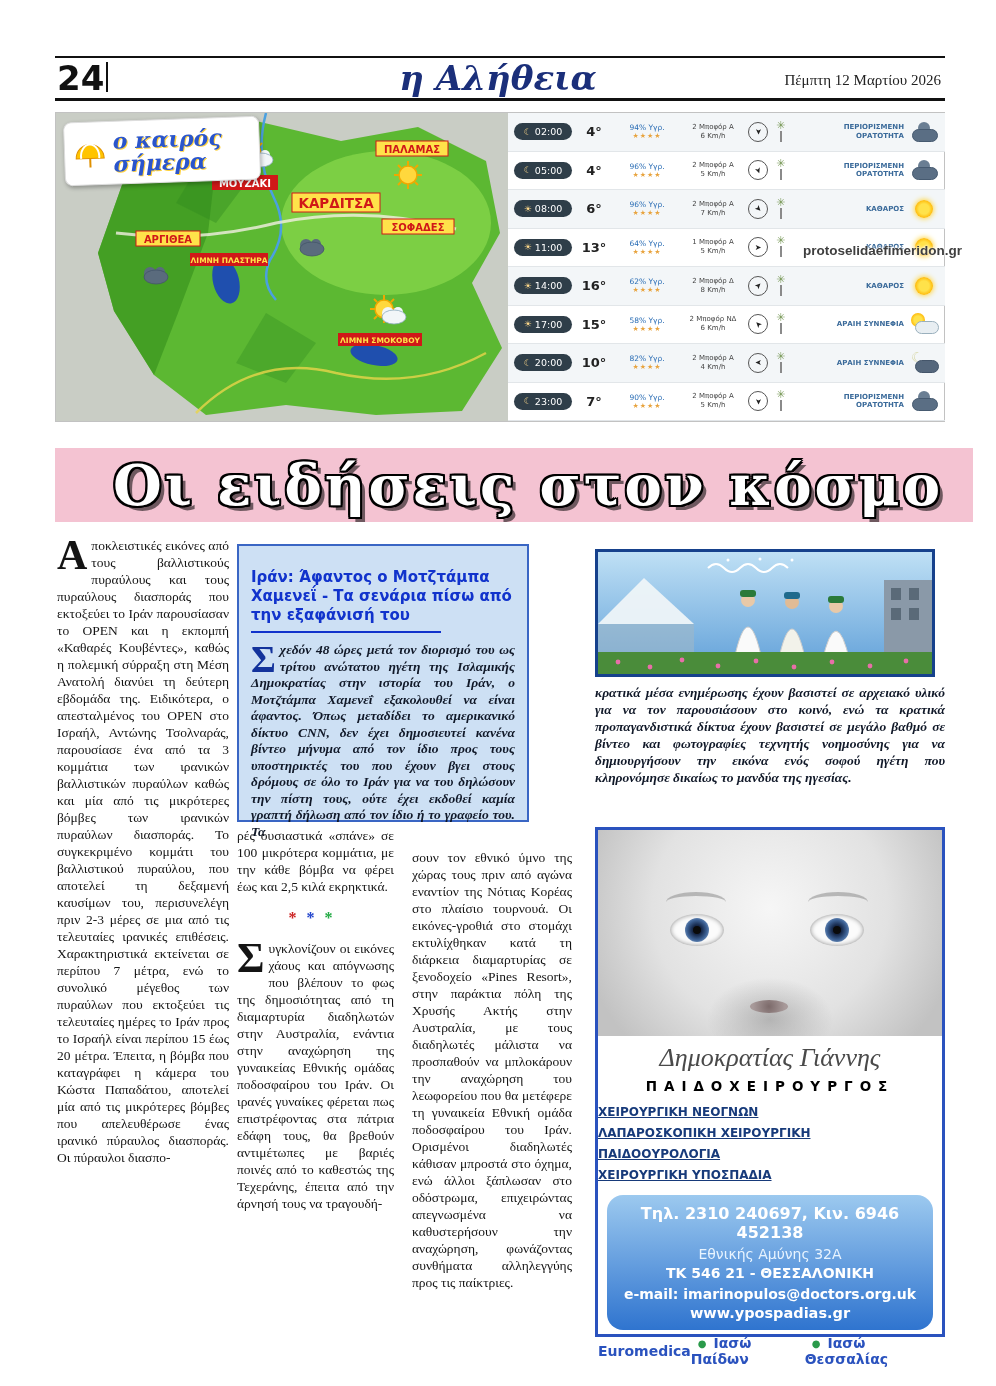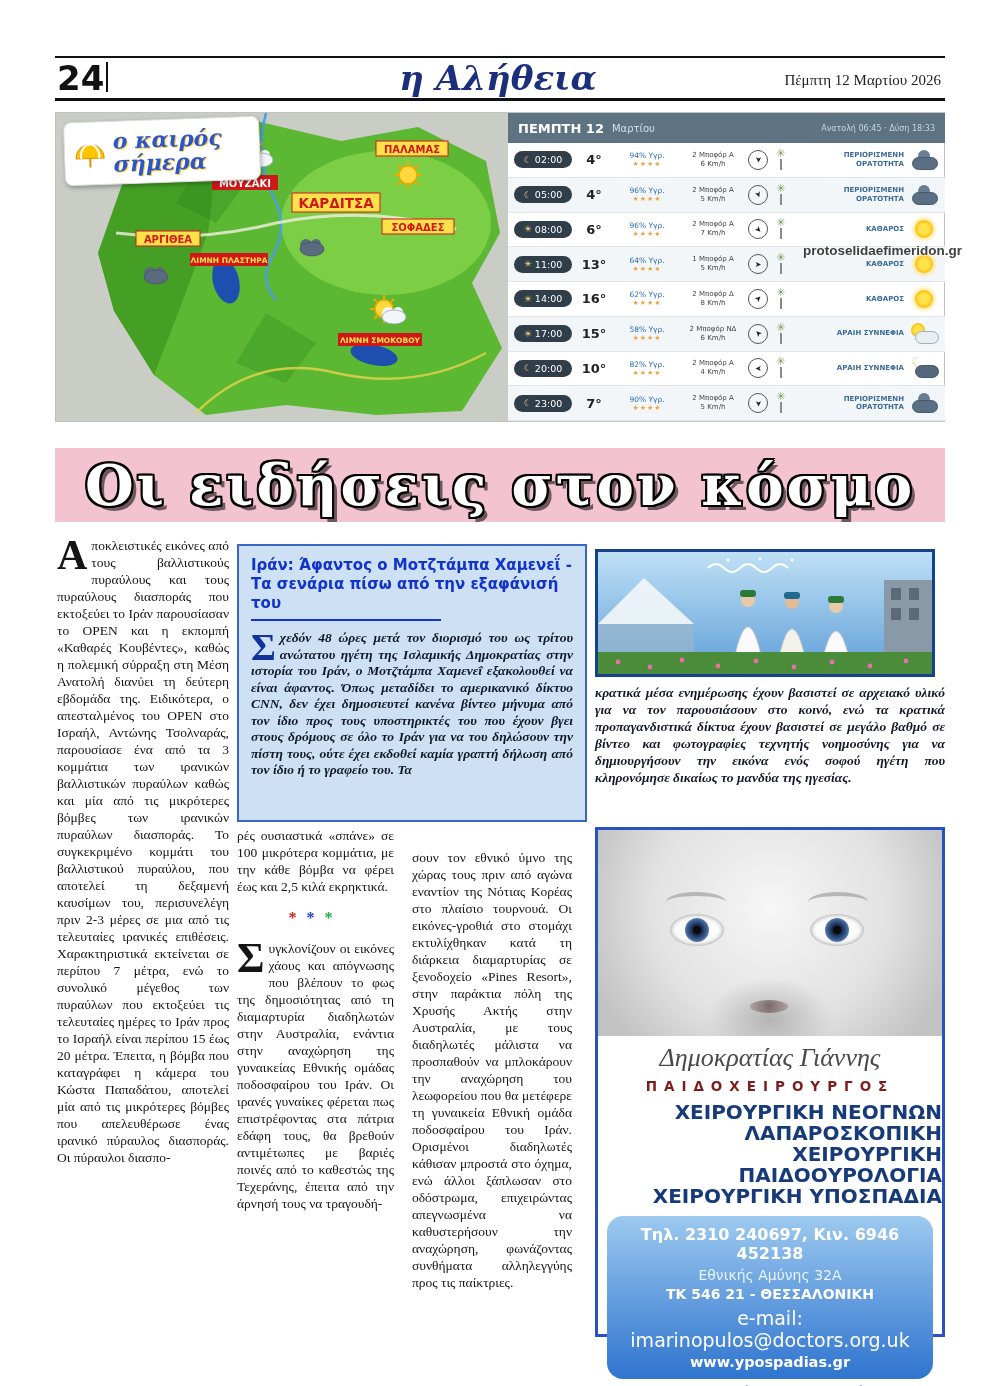--- a/index.html
+++ b/index.html
@@ -70,36 +70,36 @@
   .wicon-nightcloud::before{content:"";position:absolute;width:12px;height:12px;border-radius:50%;left:9px;top:2px;
       background:#6a7e93;}
   .wicon-nightcloud::after{content:"";position:absolute;width:24px;height:11px;border-radius:8px;left:3px;top:9px;
       background:#5a6e84;border:1px solid #465a70;}
 
   .watermark{position:absolute;left:803px;top:243px;z-index:9;font-family:"Liberation Sans",sans-serif;
              font-weight:bold;font-size:13.5px;color:#3f3f3f;text-shadow:0 0 3px #fff,0 0 3px #fff;}
 
   
   .banner{position:absolute;left:55px;top:448px;width:890px;height:74px;background:#f4c3d2;
-          display:flex;align-items:center;justify-content:center;}
+          display:flex;align-items:center;justify-content:center;padding-left:28px;}
   .banner-text{font-family:"DejaVu Serif",serif;font-weight:bold;font-size:56px;letter-spacing:3px;color:#fff;
     text-shadow:-2px -2px 0 #000,2px -2px 0 #000,-2px 2px 0 #000,2px 2px 0 #000,
                 -2px 0 0 #000,2px 0 0 #000,0 -2px 0 #000,0 2px 0 #000,5px 5px 0 rgba(0,0,0,.55);}
   .acol{position:absolute;font-size:13.5px;line-height:17px;text-align:justify;color:#141414;}
   .col1{left:57px;top:537px;width:172px;}
   .col2{left:237px;top:827px;width:157px;}
   .col3{left:412px;top:849px;width:160px;}
   .dropcap::first-letter{float:left;font-size:42px;line-height:33px;padding:2px 4px 0 0;font-weight:bold;}
   .sep{ text-align:center;margin:14px 0;font-size:16px;font-weight:bold;letter-spacing:10px;}
   .sep-red{color:#cc2222;} .sep-blue{color:#2244cc;} .sep-green{color:#22aa44;}
   .col2 p{margin:0 0 4px 0;}
 
   
-  .feature{position:absolute;left:237px;top:544px;width:350px;height:278px;background:#cde0f4;
-           border:2px solid #3a66c4;box-sizing:border-box;padding:10px 12px;}
+  .feature{position:absolute;left:237px;top:544px;width:292px;height:278px;background:#cde0f4;
+           border:2px solid #3a66c4;box-sizing:border-box;padding:22px 12px;}
   .feature-hl{font-family:"DejaVu Sans",sans-serif;font-weight:bold;font-size:15px;line-height:19px;color:#1133cc;}
   .feature-rule{width:190px;height:2px;background:#1133cc;margin:6px 0 9px;}
   .feature-body{font-weight:bold;font-style:italic;font-size:13.5px;line-height:16.5px;
                 text-align:justify;color:#101828;}
   .feature-body.dropcap::first-letter{color:#13339c;font-size:38px;line-height:30px;font-style:normal;}
   .fimg{position:absolute;left:595px;top:549px;width:340px;height:128px;border:3px solid #16418c;
         box-sizing:border-box;overflow:hidden;}
   .fcont{position:absolute;left:595px;top:684px;width:350px;font-weight:bold;font-style:italic;
          font-size:13.5px;line-height:17px;text-align:justify;color:#101828;}
 
@@ -113,30 +113,30 @@
        box-shadow:inset 0 0 5px #8a8a8a;}
   .eye::before{content:"";position:absolute;left:15px;top:4px;width:24px;height:24px;border-radius:50%;
        background:radial-gradient(circle,#16284a 28%,#3f6498 60%,#9ab4d4 90%);}
   .eye::after{content:"";position:absolute;left:23px;top:12px;width:8px;height:8px;border-radius:50%;background:#0a0a0a;}
   .eye-l{left:72px;top:84px;} .eye-r{left:212px;top:84px;}
   .brow{position:absolute;width:60px;height:16px;border-top:4px solid rgba(140,140,140,.55);border-radius:50%;}
   .brow-l{left:68px;top:62px;} .brow-r{left:210px;top:62px;}
   .mouth{position:absolute;left:152px;top:170px;width:38px;height:13px;border-radius:50%;
        background:radial-gradient(circle,#7c6a6a,#a89a9a 80%);}
   .ad-name{margin-top:7px;text-align:center;font-style:italic;font-size:26px;color:#4a4a4a;}
-  .ad-spec{text-align:center;font-family:"DejaVu Sans",sans-serif;color:#7f1d1d;
+  .ad-spec{text-align:center;font-family:"DejaVu Sans",sans-serif;color:#000000;
            letter-spacing:7px;font-size:13.5px;font-weight:bold;margin:5px 0 8px;}
-  .ad-services{text-align:right;font-family:"DejaVu Sans",sans-serif;color:#173a7a;
-           font-weight:bold;font-size:20px;line-height:21px;}
+  .ad-services{text-align:left;font-family:"DejaVu Sans",sans-serif;color:#173a7a;
+           font-weight:bold;font-size:12px;line-height:21px;text-decoration:underline;}
   .phonebox{margin:9px 9px 5px;border-radius:16px;background:linear-gradient(180deg,#9cc9ef,#2f74cf);
            padding:9px 6px;text-align:center;color:#fff;font-family:"DejaVu Sans",sans-serif;}
   .ph1{font-size:16px;font-weight:bold;margin-bottom:4px;}
   .ph2{font-size:14px;color:#e8f4ff;margin-bottom:3px;}
   .ph3{font-size:14px;font-weight:bold;margin-bottom:5px;}
-  .ph4{font-size:19px;font-weight:normal;margin-bottom:3px;}
+  .ph4{font-size:14px;font-weight:bold;margin-bottom:3px;}
   .ph5{font-size:14.5px;font-weight:bold;}
   .ad-footer{display:flex;justify-content:center;align-items:center;margin-top:5px;
            font-family:"DejaVu Sans",sans-serif;color:#2a52be;font-weight:bold;font-size:14px;}
   .ad-footer .fi+.fi::before{content:"●";color:#2a9a4a;margin:0 7px;font-size:10px;vertical-align:1px;}
 </style>
 </head>
 <body>
 
 <div class="sheet">
 
@@ -230,25 +230,20 @@
           <line x1="17" y1="22" x2="17" y2="31" stroke="#e09000" stroke-width="2"></line>
         </svg>
         <div class="wlogo-txt">
           <div>ο καιρός</div>
           <div>σήμερα</div>
         </div>
       </div>
     </div>
 
     <div class="wtable">
-      <div class="wt-head">
-        <span class="wt-day">ΠΕΜΠΤΗ 12</span>
-        <span class="wt-month">Μαρτίου</span>
-        <span class="wt-sun">Ανατολή 06:45 · Δύση 18:33</span>
-      </div>
 
       <div class="wrow">
         <span class="wtime">
             <span class="ic">☾</span>
             <span>02:00</span>
           </span>
         <span class="wtemp">4°</span>
         <span class="whum">
             <span class="whum-t">94% Υγρ.</span>
             <span class="wstars">★★★★</span>

